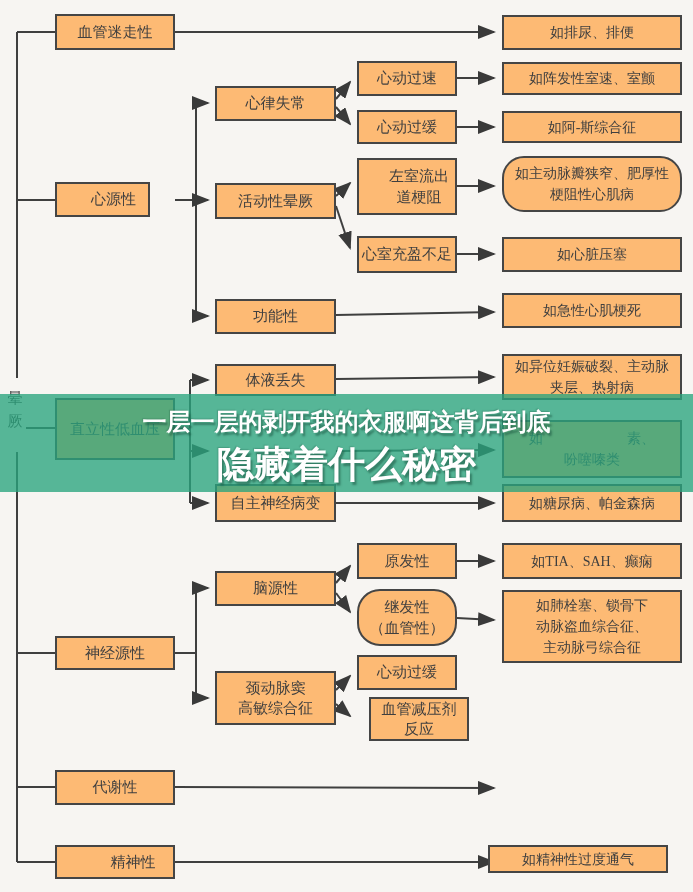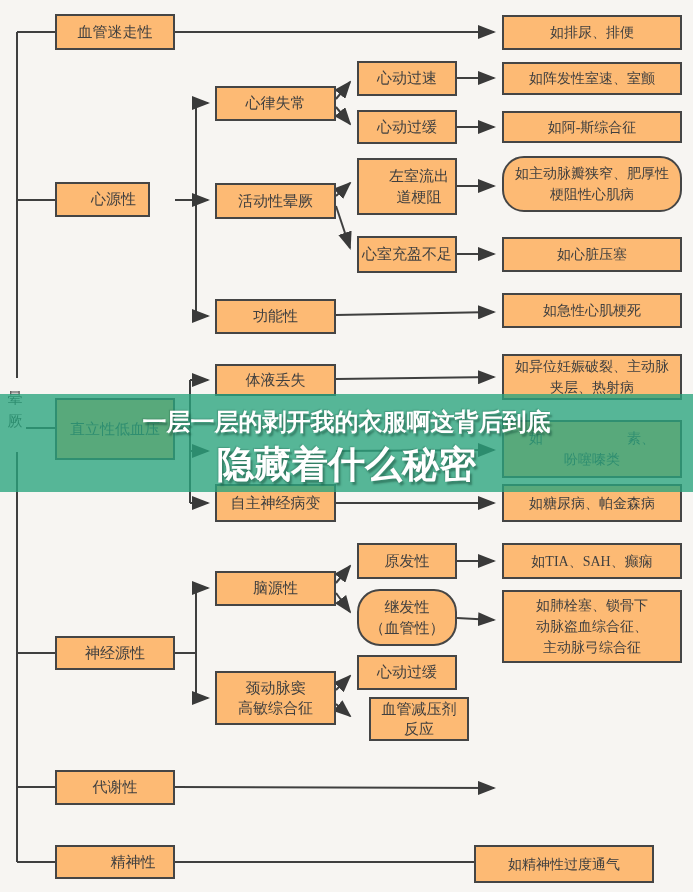--- a/index.html
+++ b/index.html
@@ -143,21 +143,21 @@
   <div class="box example" style="left:502px;top:293px;width:180px;height:35px;">如急性心肌梗死</div>
   <div class="box example" style="left:502px;top:354px;width:180px;height:46px;">如异位妊娠破裂、主动脉
 夹层、热射病</div>
   <div class="box example" style="left:502px;top:420px;width:180px;height:58px;">如　　　　　　素、
 吩噻嗪类</div>
   <div class="box example" style="left:502px;top:484px;width:180px;height:38px;">如糖尿病、帕金森病</div>
   <div class="box example" style="left:502px;top:543px;width:180px;height:36px;">如TIA、SAH、癫痫</div>
   <div class="box example" style="left:502px;top:590px;width:180px;height:73px;">如肺栓塞、锁骨下
 动脉盗血综合征、
 主动脉弓综合征</div>
-  <div class="box example" style="left:474px;top:845px;width:180px;height:38px;">如精神性过度通气</div>
+  <div class="box example" style="left:488px;top:845px;width:180px;height:28px;">如精神性过度通气</div>
 
   <div id="caption-overlay"></div>
   <div id="caption-text">
     <div id="caption-line1">一层一层的剥开我的衣服啊这背后到底</div>
     <div id="caption-line2">隐藏着什么秘密</div>
   </div>
 
 </div>
 
 </body></html>

